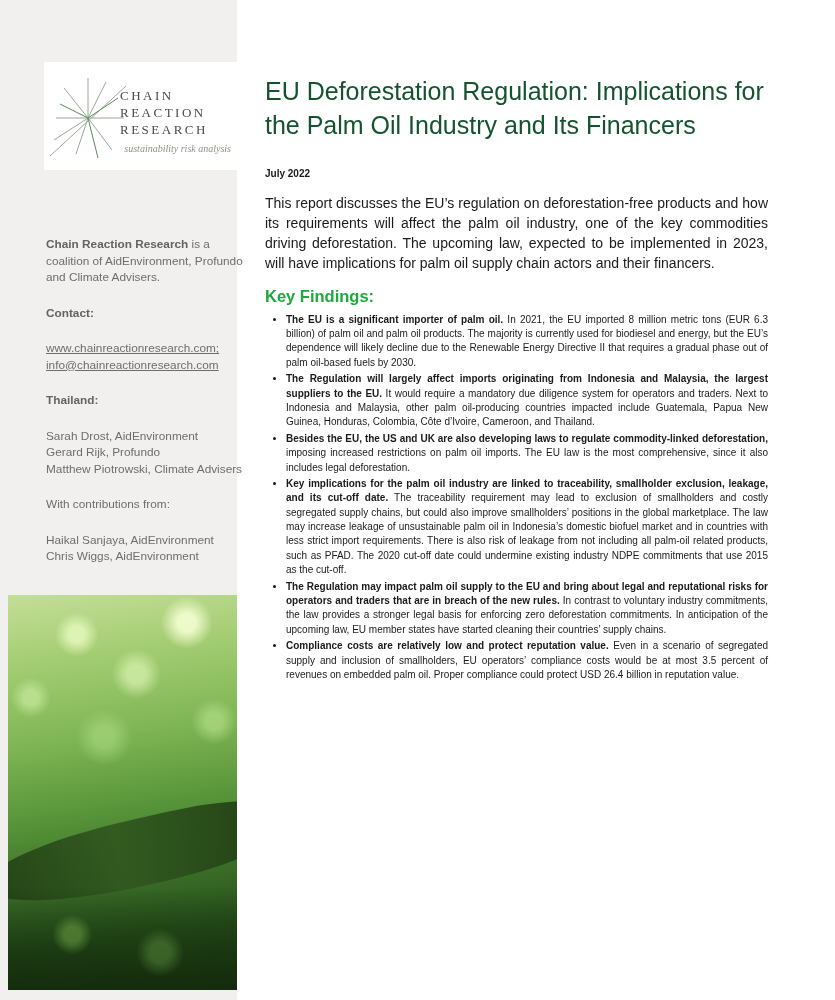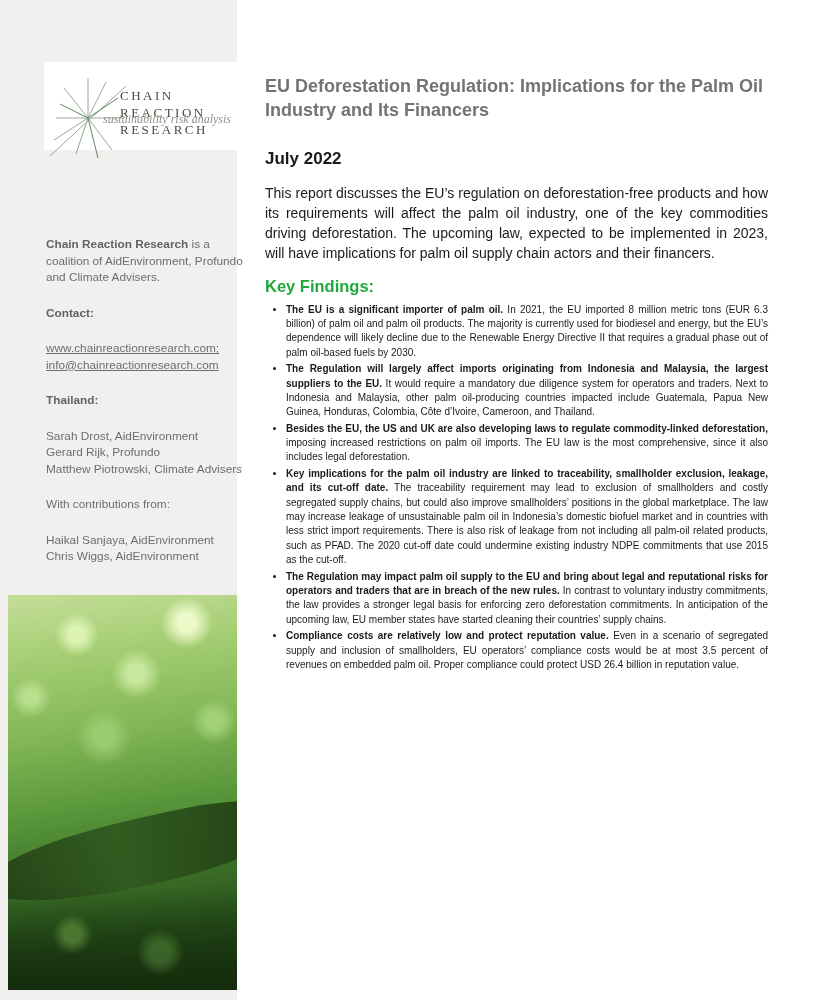--- a/index.html
+++ b/index.html
@@ -15,36 +15,36 @@
   
   .sidebar {
     position: absolute;
     left: 0; top: 0;
     width: 237px; height: 1000px;
     background: #f1f0ee;
   }
   .logo-box {
     position: absolute;
     top: 62px; left: 44px;
-    width: 193px; height: 88px;
+    width: 193px; height: 108px;
     background: #ffffff;
   }
   .logo-inner { position: relative; width: 100%; height: 100%; }
   .logo-burst { position: absolute; left: 2px; top: 6px; }
   .logo-text {
     position: absolute; left: 76px; top: 26px;
     font-family: "Liberation Serif", serif;
     font-size: 13px; letter-spacing: 2.5px;
     color: #4a4a48; line-height: 1.3;
   }
   .logo-tagline {
-    position: absolute; right: 6px; bottom: 23px;
+    position: absolute; right: 6px; bottom: 16px;
     font-family: "Liberation Serif", serif;
     font-style: italic;
-    font-size: 12px; color: #8a9584;
+    font-size: 10px; color: #8a9584;
   }
 
   .sidebar-text {
     position: absolute;
     left: 18px; top: 236px;
     width: 204px;
     font-size: 11.8px;
     line-height: 1.4;
     color: #6d6d6b;
     margin-left: 28px;
@@ -96,28 +96,28 @@
       linear-gradient(180deg, rgba(25,52,16,0) 0%, #142c0d 90%);
   }
 
   
   .main {
     position: absolute;
     left: 265px; top: 74px;
     width: 503px;
   }
   .page-title {
-    font-size: 18px;
-    font-weight: bold;
+    font-size: 25px;
+    font-weight: normal;
     line-height: 1.36;
-    color: #737373;
+    color: #14532d;
     margin-bottom: 26px;
   }
   .report-date {
-    font-size: 17px;
+    font-size: 10px;
     font-weight: bold;
     margin-bottom: 14px;
   }
   .intro {
     font-size: 14px;
     line-height: 1.44;
     text-align: justify;
     margin-bottom: 13px;
   }
   .section-heading {

